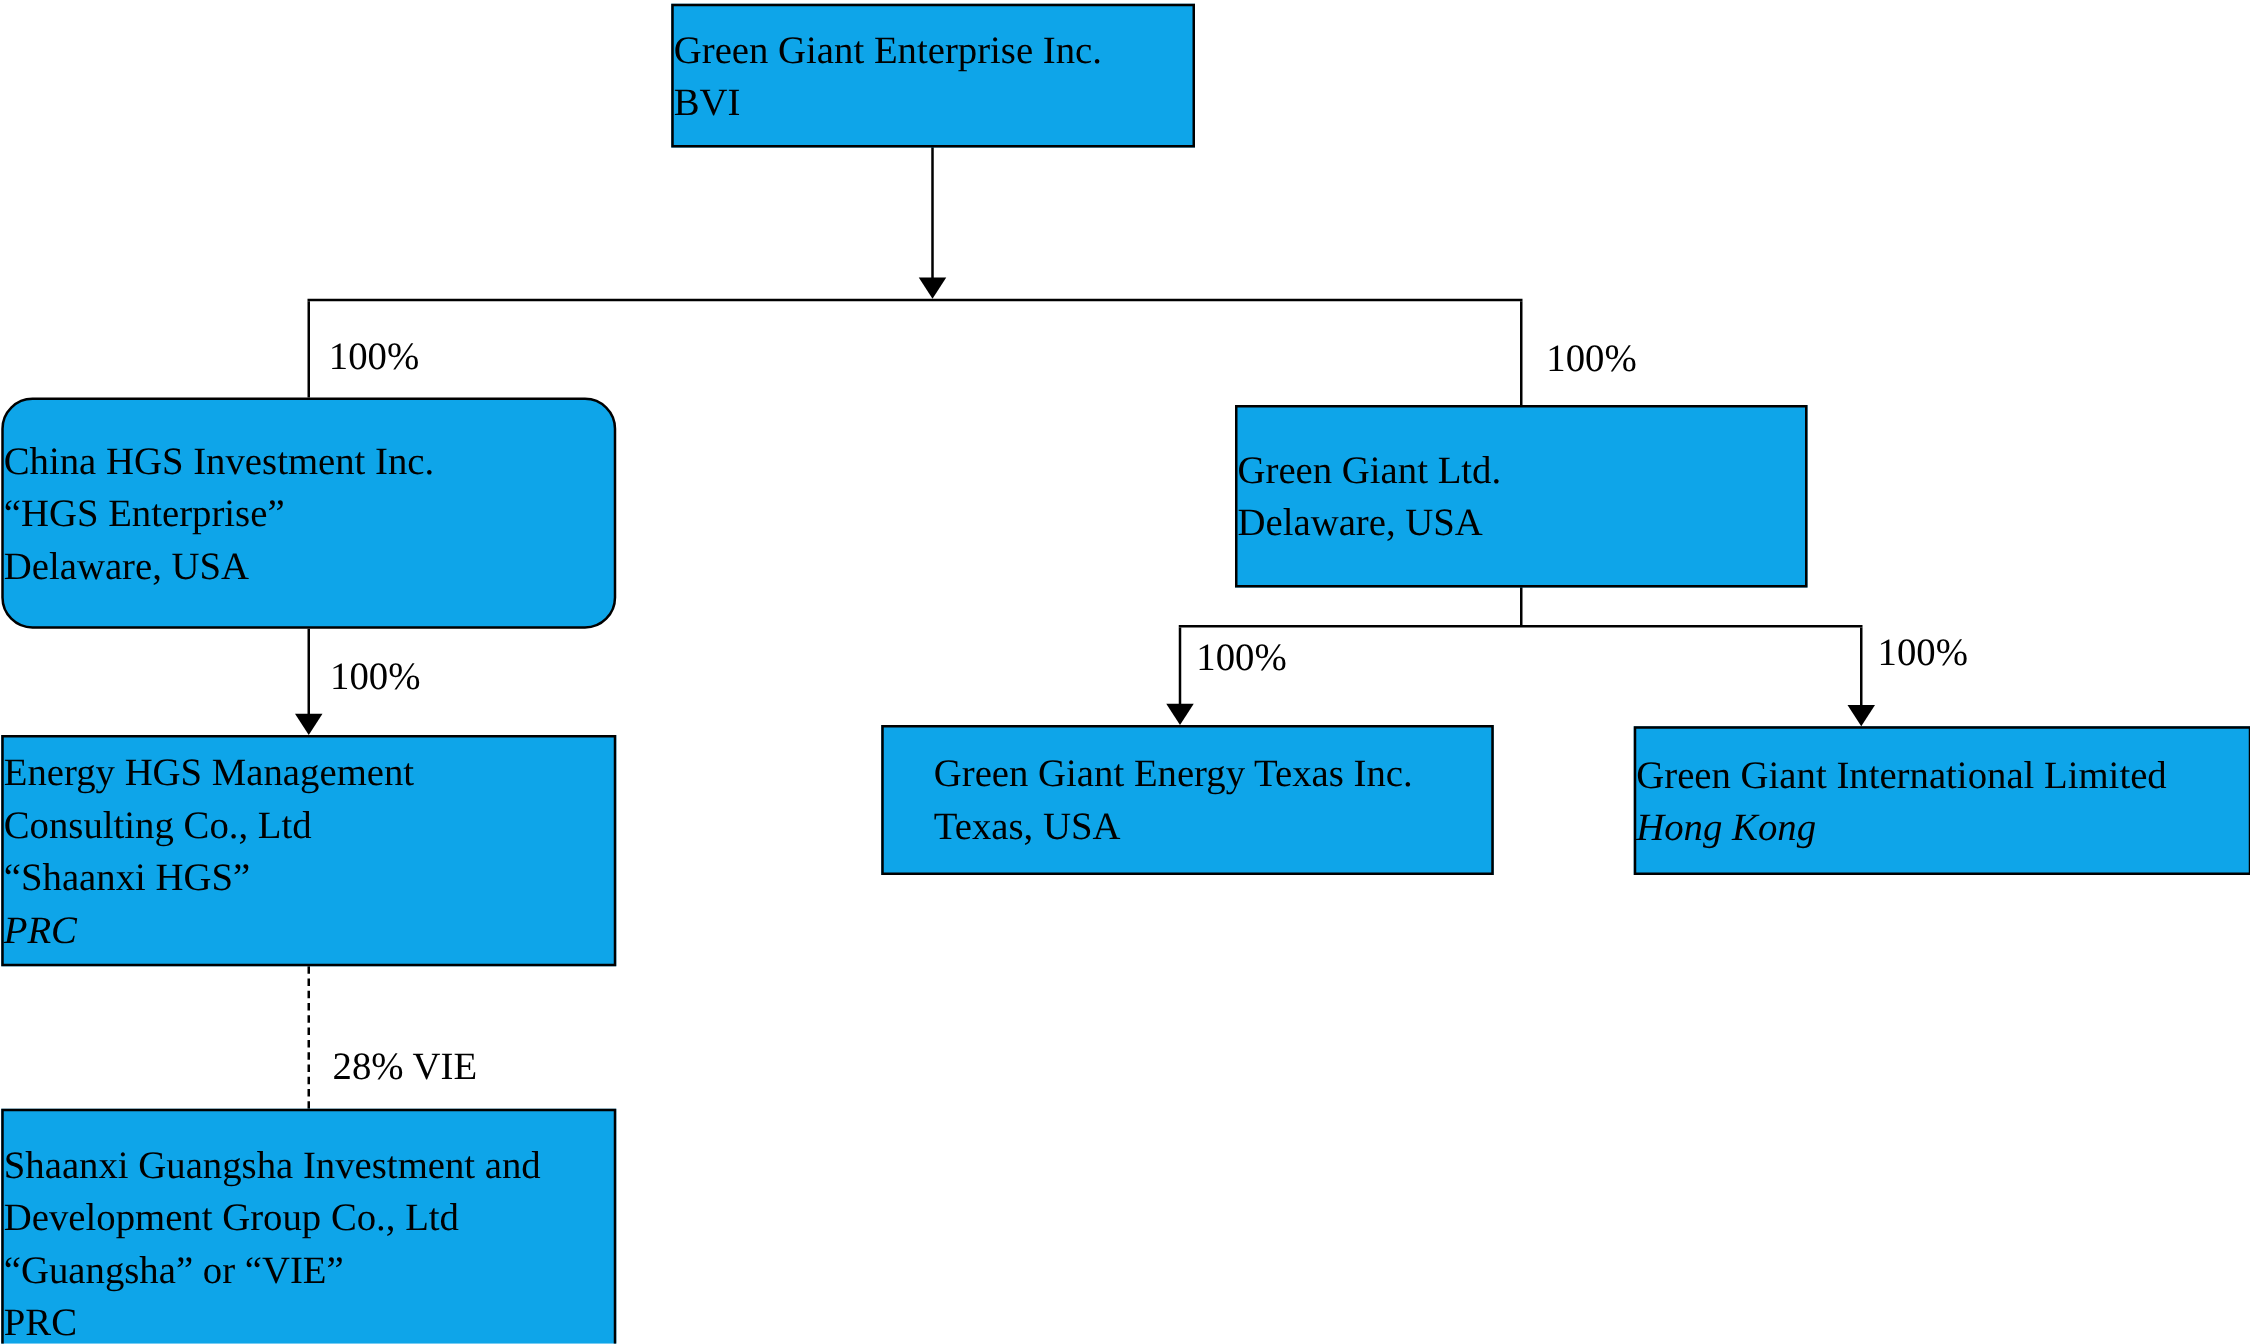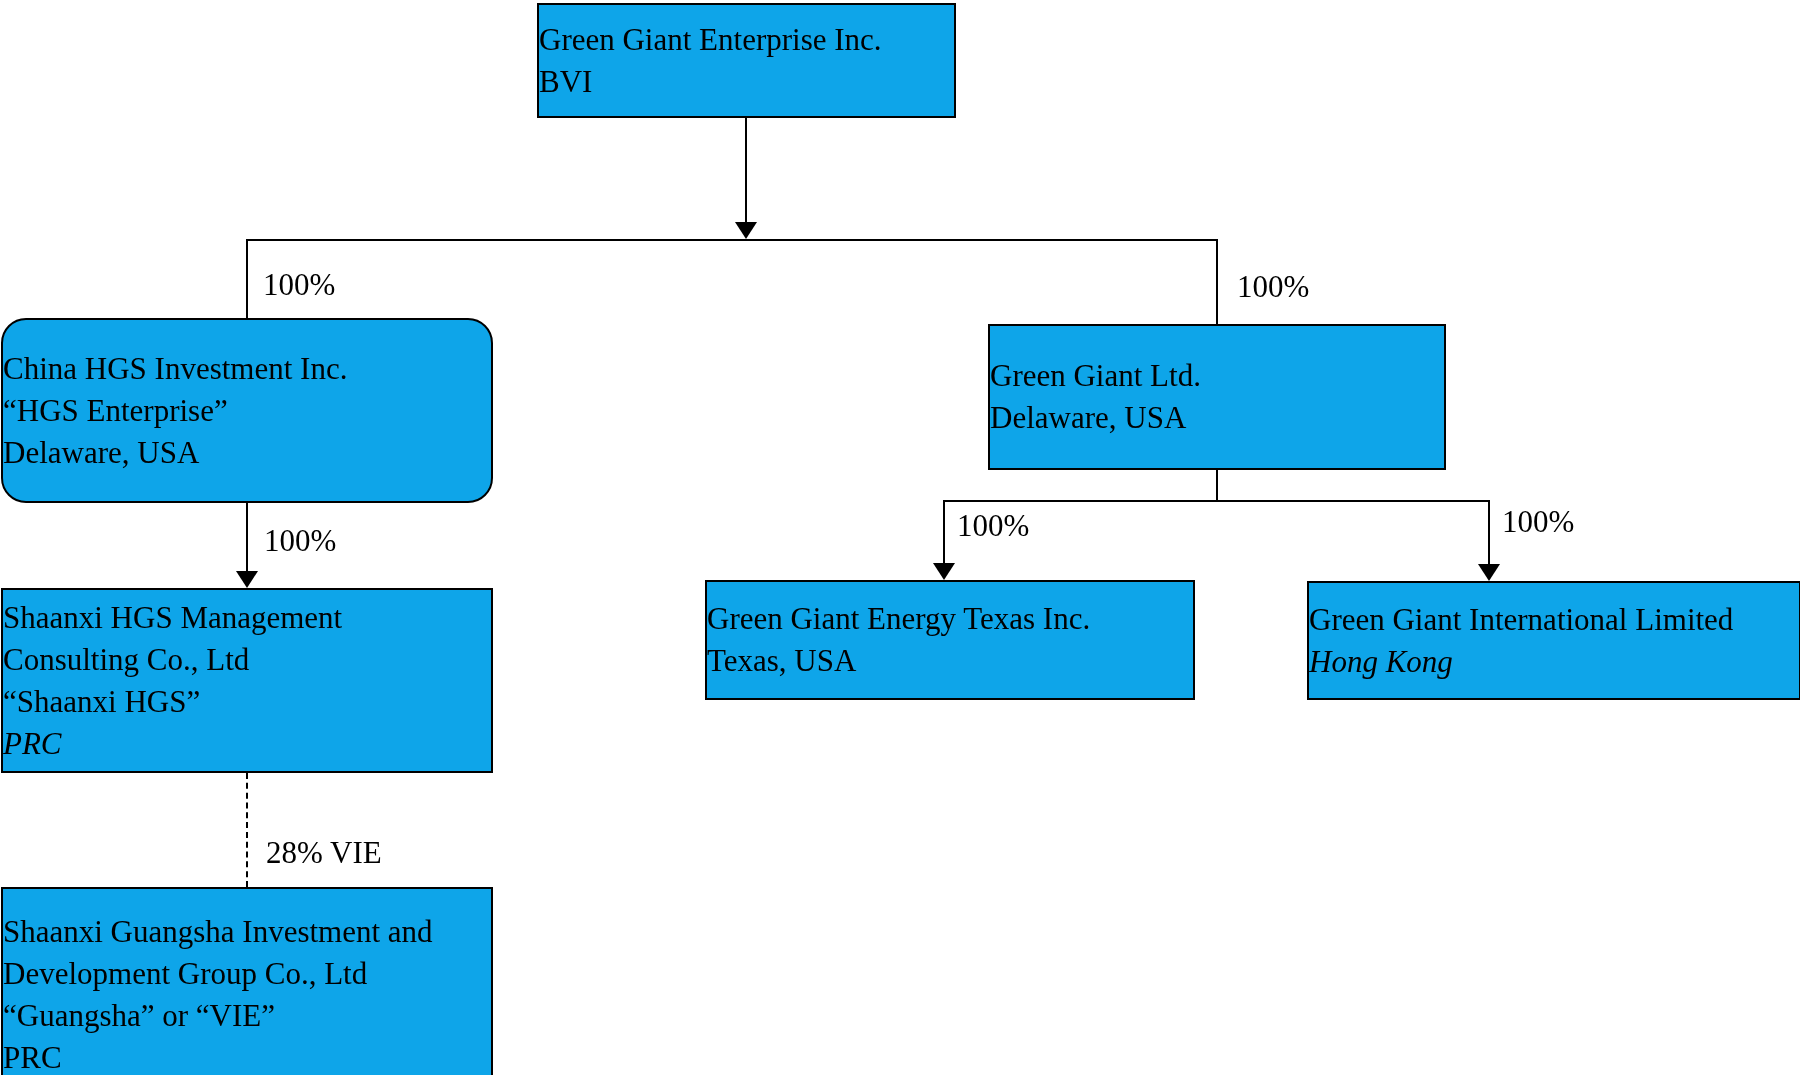--- a/index.html
+++ b/index.html
@@ -100,39 +100,39 @@
     <div class="line">BVI</div>
   </div>
 
   <div class="node" style="left:1px; top:318px; width:492px; height:185px;border-radius:25px;">
     <div class="line">China HGS Investment Inc.</div>
     <div class="line">“HGS Enterprise”</div>
     <div class="line">Delaware, USA</div>
   </div>
 
   <div class="node" style="left:1px; top:588px; width:492px; height:185px;">
-    <div class="line">Shaanxi HGS Management</div>
+    <div class="line">Energy HGS Management</div>
     <div class="line">Consulting Co., Ltd</div>
     <div class="line">“Shaanxi HGS”</div>
     <div class="line italic">PRC</div>
   </div>
 
   <div class="node" style="left:1px; top:887px; width:492px; height:215px;">
     <div class="line">Shaanxi Guangsha Investment and</div>
     <div class="line">Development Group Co., Ltd</div>
     <div class="line">“Guangsha” or “VIE”</div>
     <div class="line">PRC</div>
   </div>
 
   <div class="node" style="left:988px; top:324px; width:458px; height:146px;">
     <div class="line">Green Giant Ltd.</div>
     <div class="line">Delaware, USA</div>
   </div>
 
-  <div class="node" style="left:705px; top:580px; width:490px; height:120px;">
+  <div class="node" style="left:705px; top:580px; width:490px; height:120px;padding-left:40px;">
     <div class="line">Green Giant Energy Texas Inc.</div>
     <div class="line">Texas, USA</div>
   </div>
 
   <div class="node" style="left:1307px; top:581px; width:494px; height:119px;">
     <div class="line">Green Giant International Limited</div>
     <div class="line italic">Hong Kong</div>
   </div>
 
 </div>

